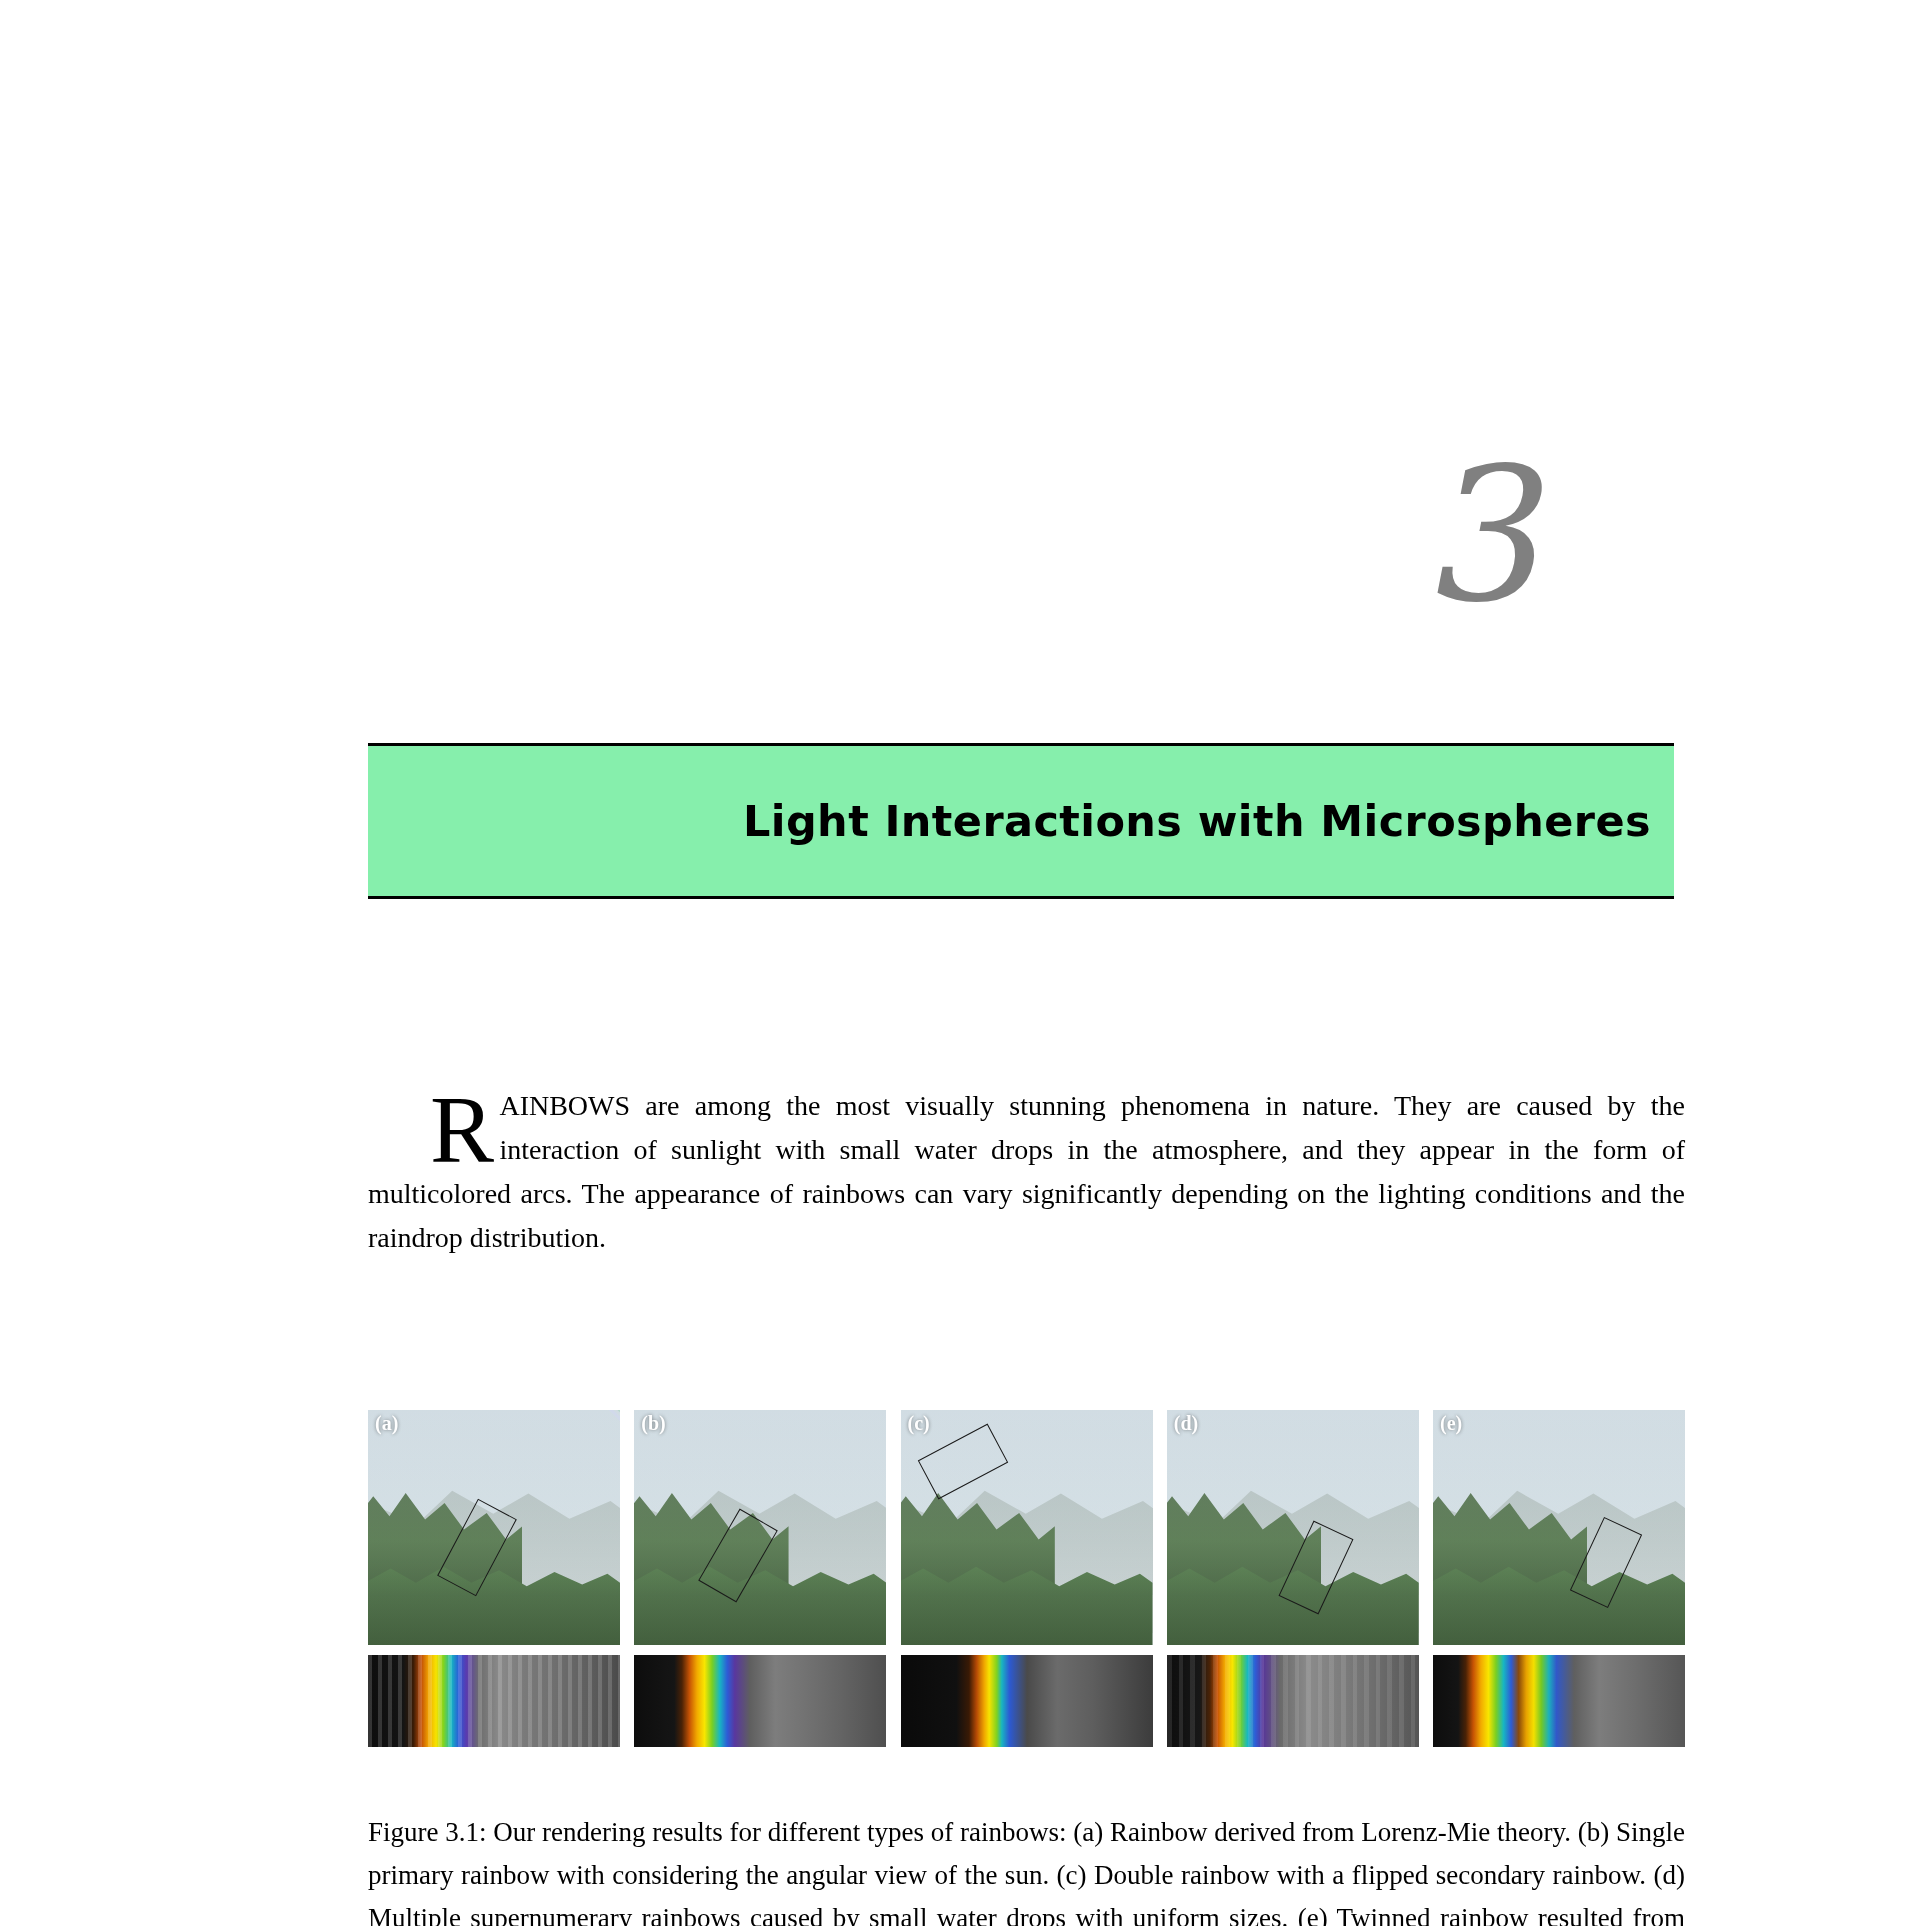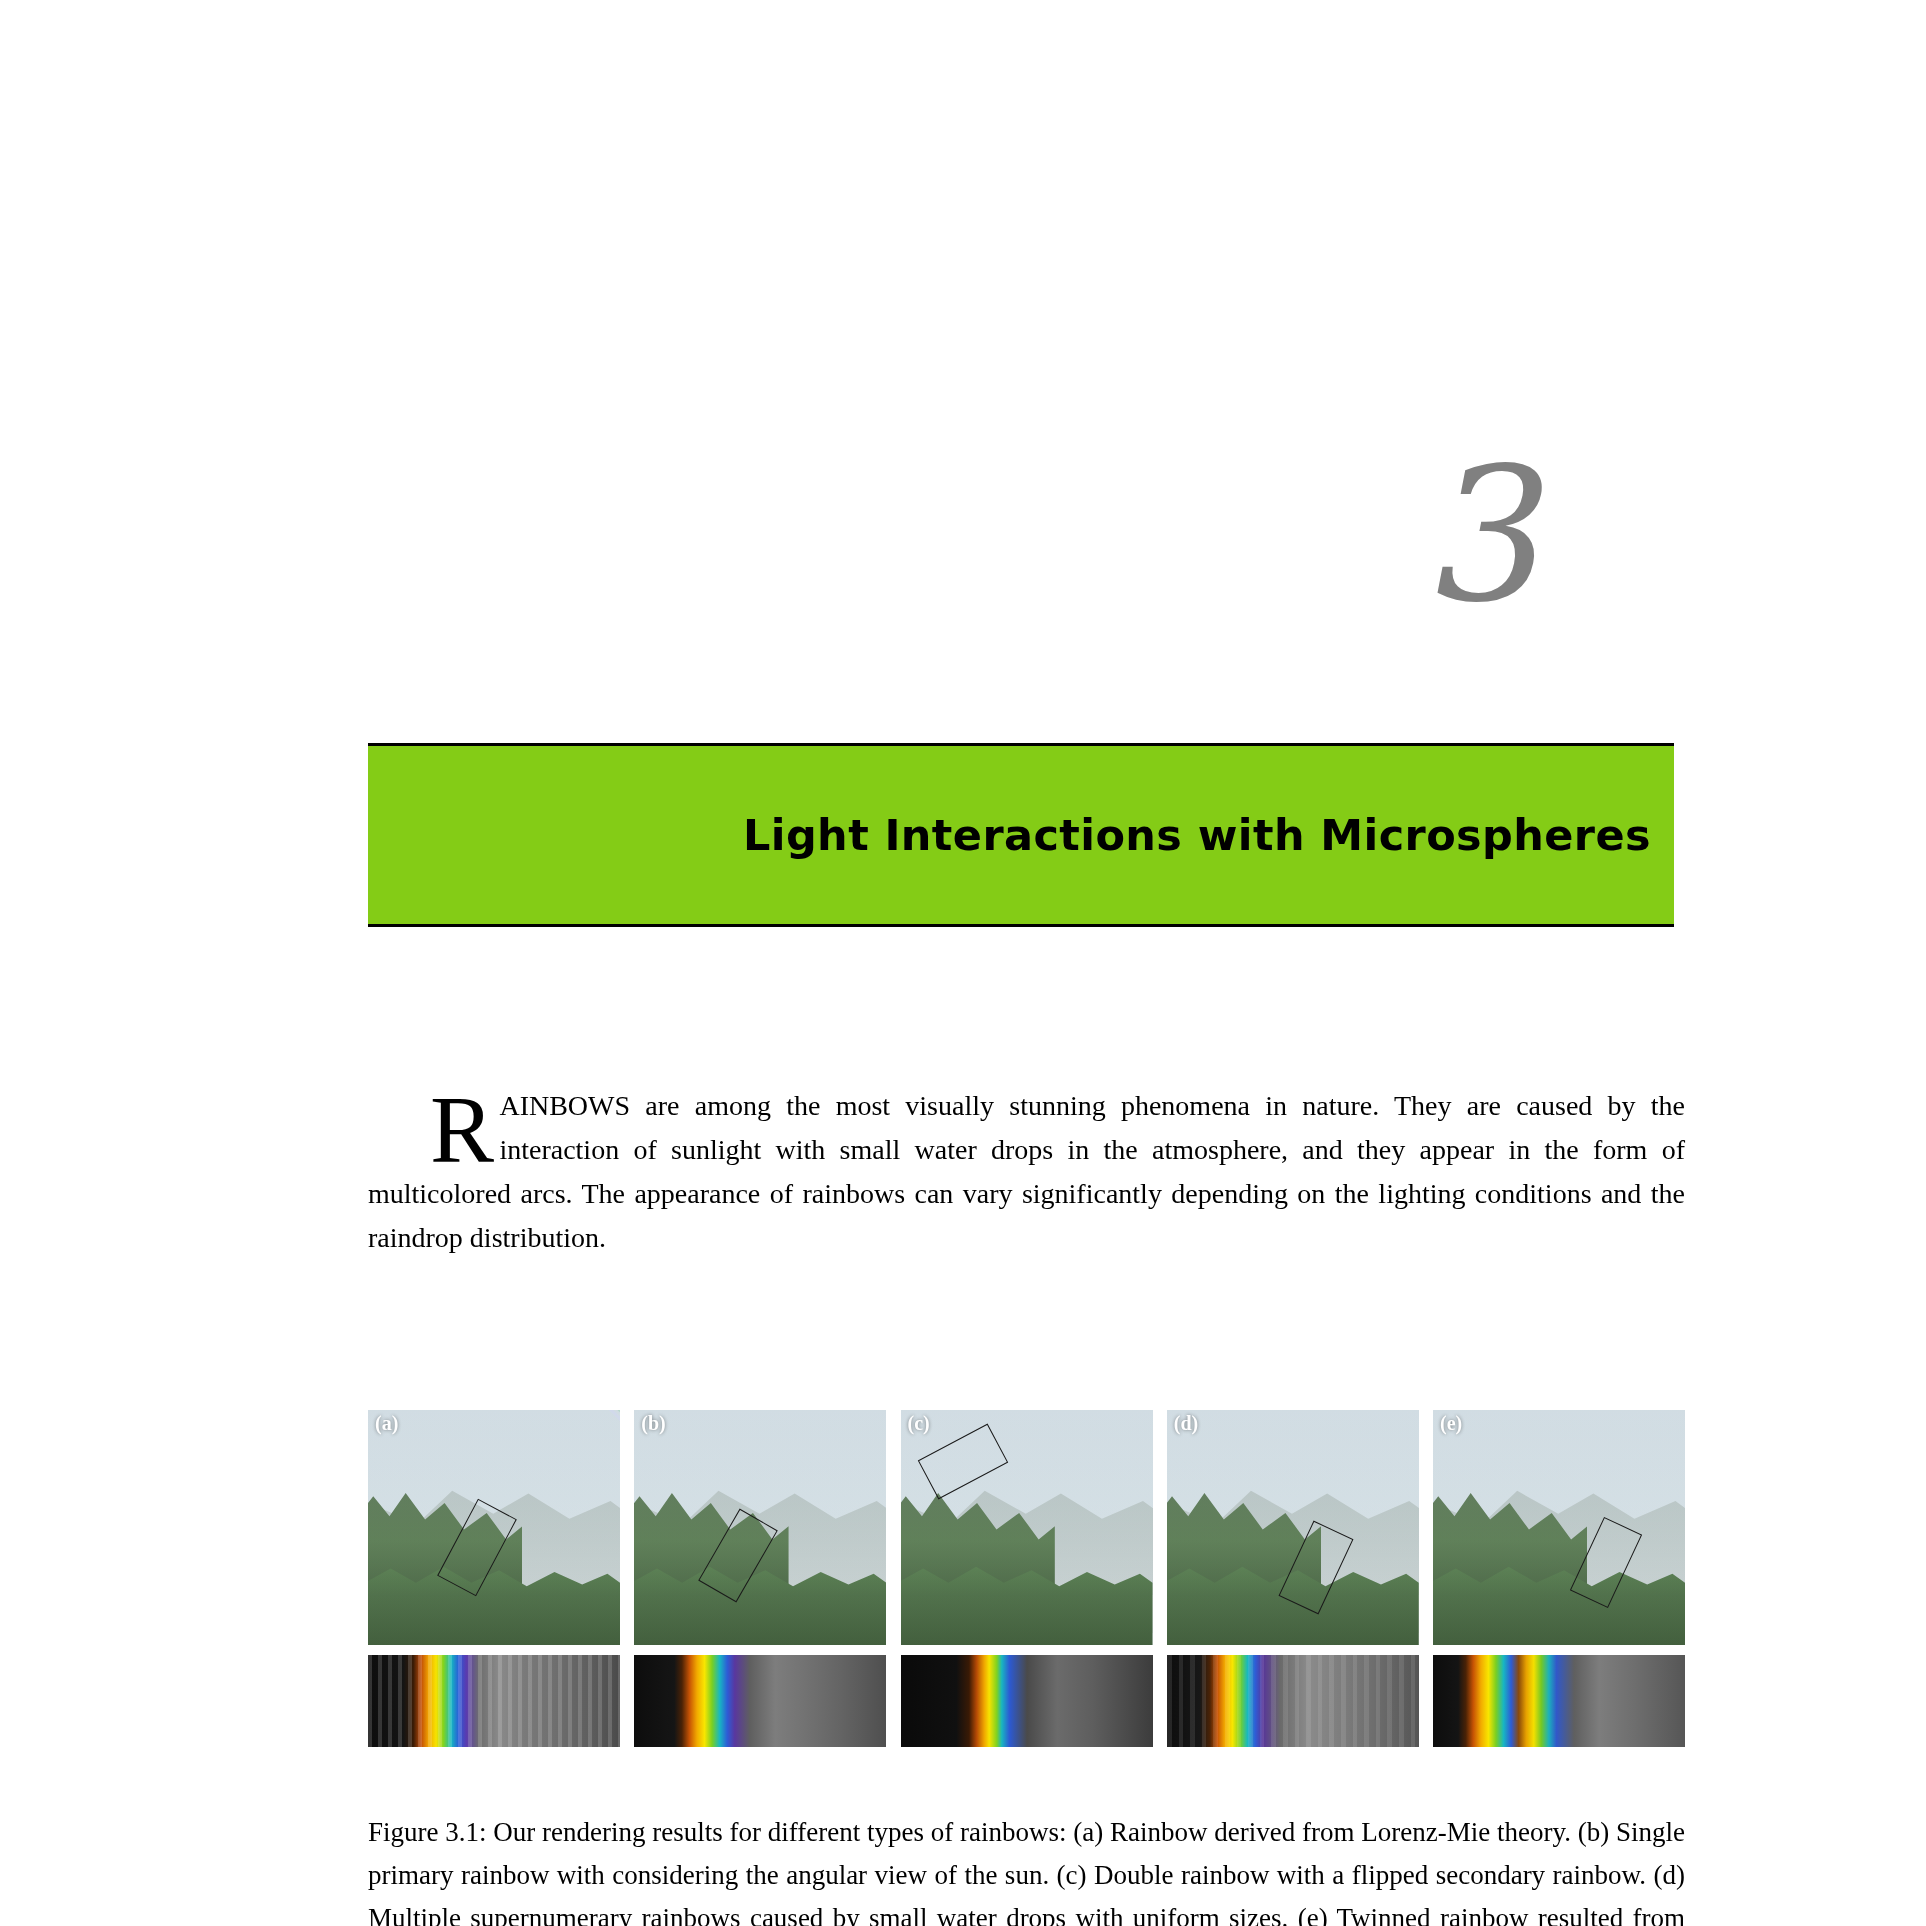--- a/index.html
+++ b/index.html
@@ -34,22 +34,22 @@
     line-height: 185px;
     color: #808080;
     font-weight: 400;
   }
 
   .chapter-band {
     position: absolute;
     left: 368px;
     top: 743px;
     width: 1306px;
-    height: 184px;
-    background: #84cc16;
+    height: 156px;
+    background: #86efac;
     border-top: 3.5px solid #000;
     border-bottom: 3.5px solid #000;
     box-sizing: border-box;
   }
   .chapter-title {
     position: absolute;
     right: 23px;
     top: 50%;
     transform: translateY(-50%);
     font-family: "DejaVu Sans", sans-serif;

